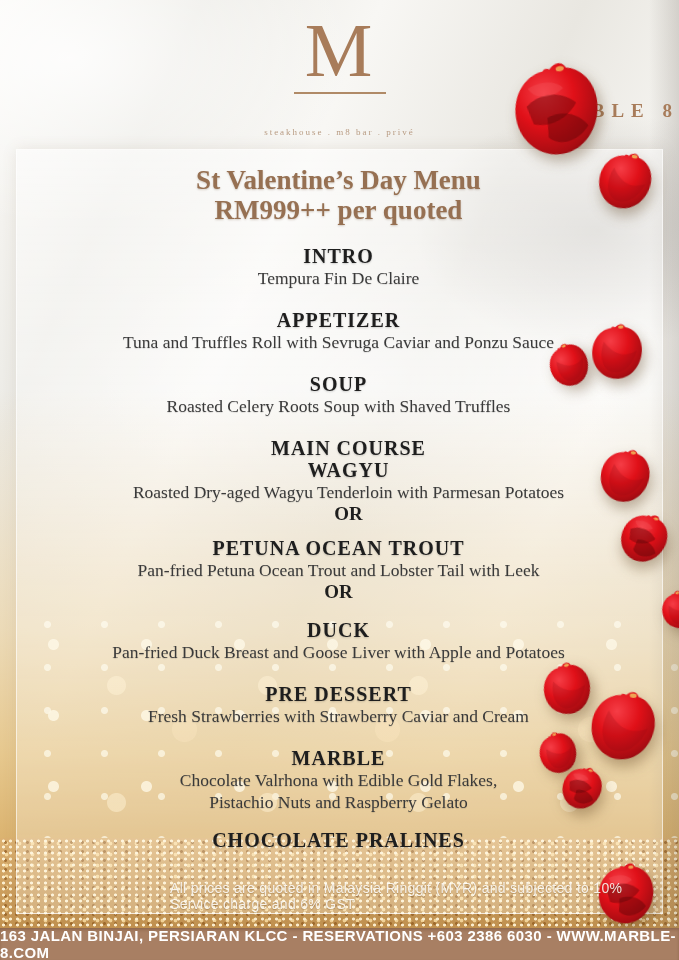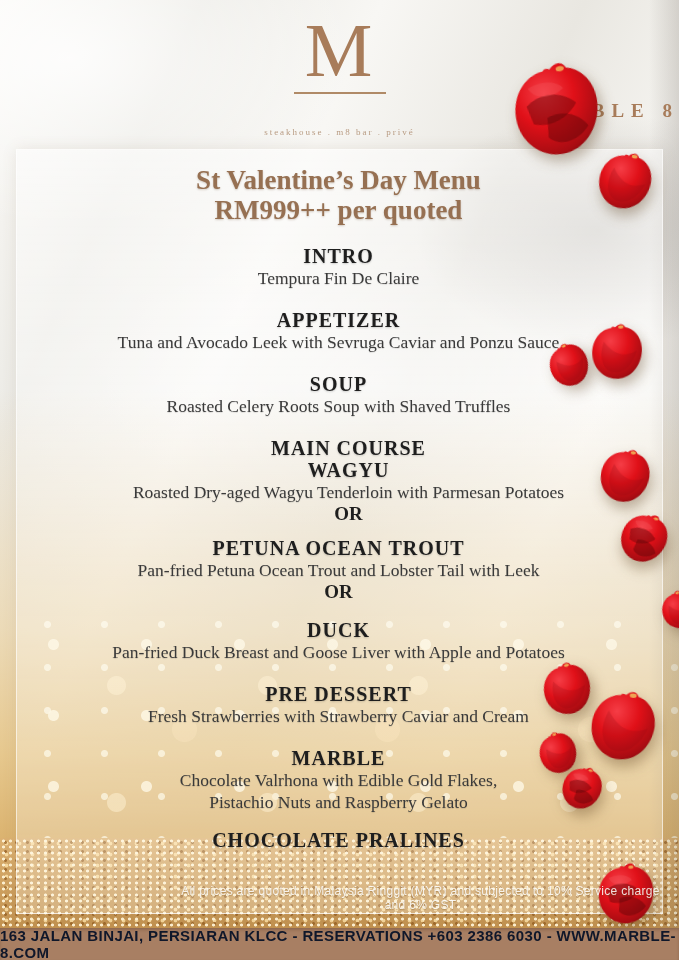--- a/index.html
+++ b/index.html
@@ -57,29 +57,29 @@
   .menu-title{margin-top:16px;margin-bottom:20px;color:#967052;font-weight:700;
     font-size:27px;line-height:30px;text-shadow:0 1px 2px rgba(90,60,30,.25);}
   .block{margin-bottom:20px;}
   .block.tight12{margin-bottom:12px;padding-left:20px;}
   .block.tight16{margin-bottom:16px;}
   .head{font-size:20px;line-height:22px;font-weight:700;letter-spacing:1px;color:#1e1e1e;
     text-shadow:0 1px 2px rgba(0,0,0,.18);}
   .item{font-size:17.5px;line-height:22px;color:#3a3a3a;text-shadow:0 1px 1px rgba(0,0,0,.12);}
   .or{font-size:19px;line-height:22px;font-weight:700;color:#1e1e1e;}
   
-  .fineprint{position:absolute;left:170px;right:8px;bottom:48px;z-index:9;text-align:center;
-    font-family:"Liberation Sans", sans-serif;font-size:12px;letter-spacing:.3px;
+  .fineprint{position:absolute;left:170px;right:8px;bottom:48px;z-index:9;
+    font-family:"Liberation Sans", sans-serif;font-size:14px;letter-spacing:.3px;
     color:rgba(255,255,255,.85);text-shadow:0 1px 1px rgba(120,80,20,.4);}
   
   .footer{position:absolute;left:0;right:0;bottom:0;height:32px;z-index:10;background:#a87f63;
     display:flex;align-items:center;justify-content:center;
     box-shadow:inset 0 2px 3px rgba(70,40,20,.25);}
   .footer-text{font-family:"Liberation Sans", sans-serif;font-weight:700;font-size:15px;
-    letter-spacing:.4px;color:#0f172a;}
+    letter-spacing:.4px;color:#ffffff;}
   
   .petal{position:absolute;z-index:8;filter:drop-shadow(3px 7px 7px rgba(90,60,25,.38));}
   .petal svg{display:block;width:100%;height:100%;}
 </style>
 </head>
 <body>
 
 <div class="stage">
 
   <div class="silk-sheen"></div>
@@ -103,21 +103,21 @@
       <div>RM999++ per quoted</div>
     </div>
 
     <div class="block">
       <div class="head">INTRO</div>
       <div class="item">Tempura Fin De Claire</div>
     </div>
 
     <div class="block">
       <div class="head">APPETIZER</div>
-      <div class="item">Tuna and Avocado Leek with Sevruga Caviar and Ponzu Sauce</div>
+      <div class="item">Tuna and Truffles Roll with Sevruga Caviar and Ponzu Sauce</div>
     </div>
 
     <div class="block">
       <div class="head">SOUP</div>
       <div class="item">Roasted Celery Roots Soup with Shaved Truffles</div>
     </div>
 
     <div class="block tight12">
       <div class="head">MAIN COURSE</div>
       <div class="head">WAGYU</div>

